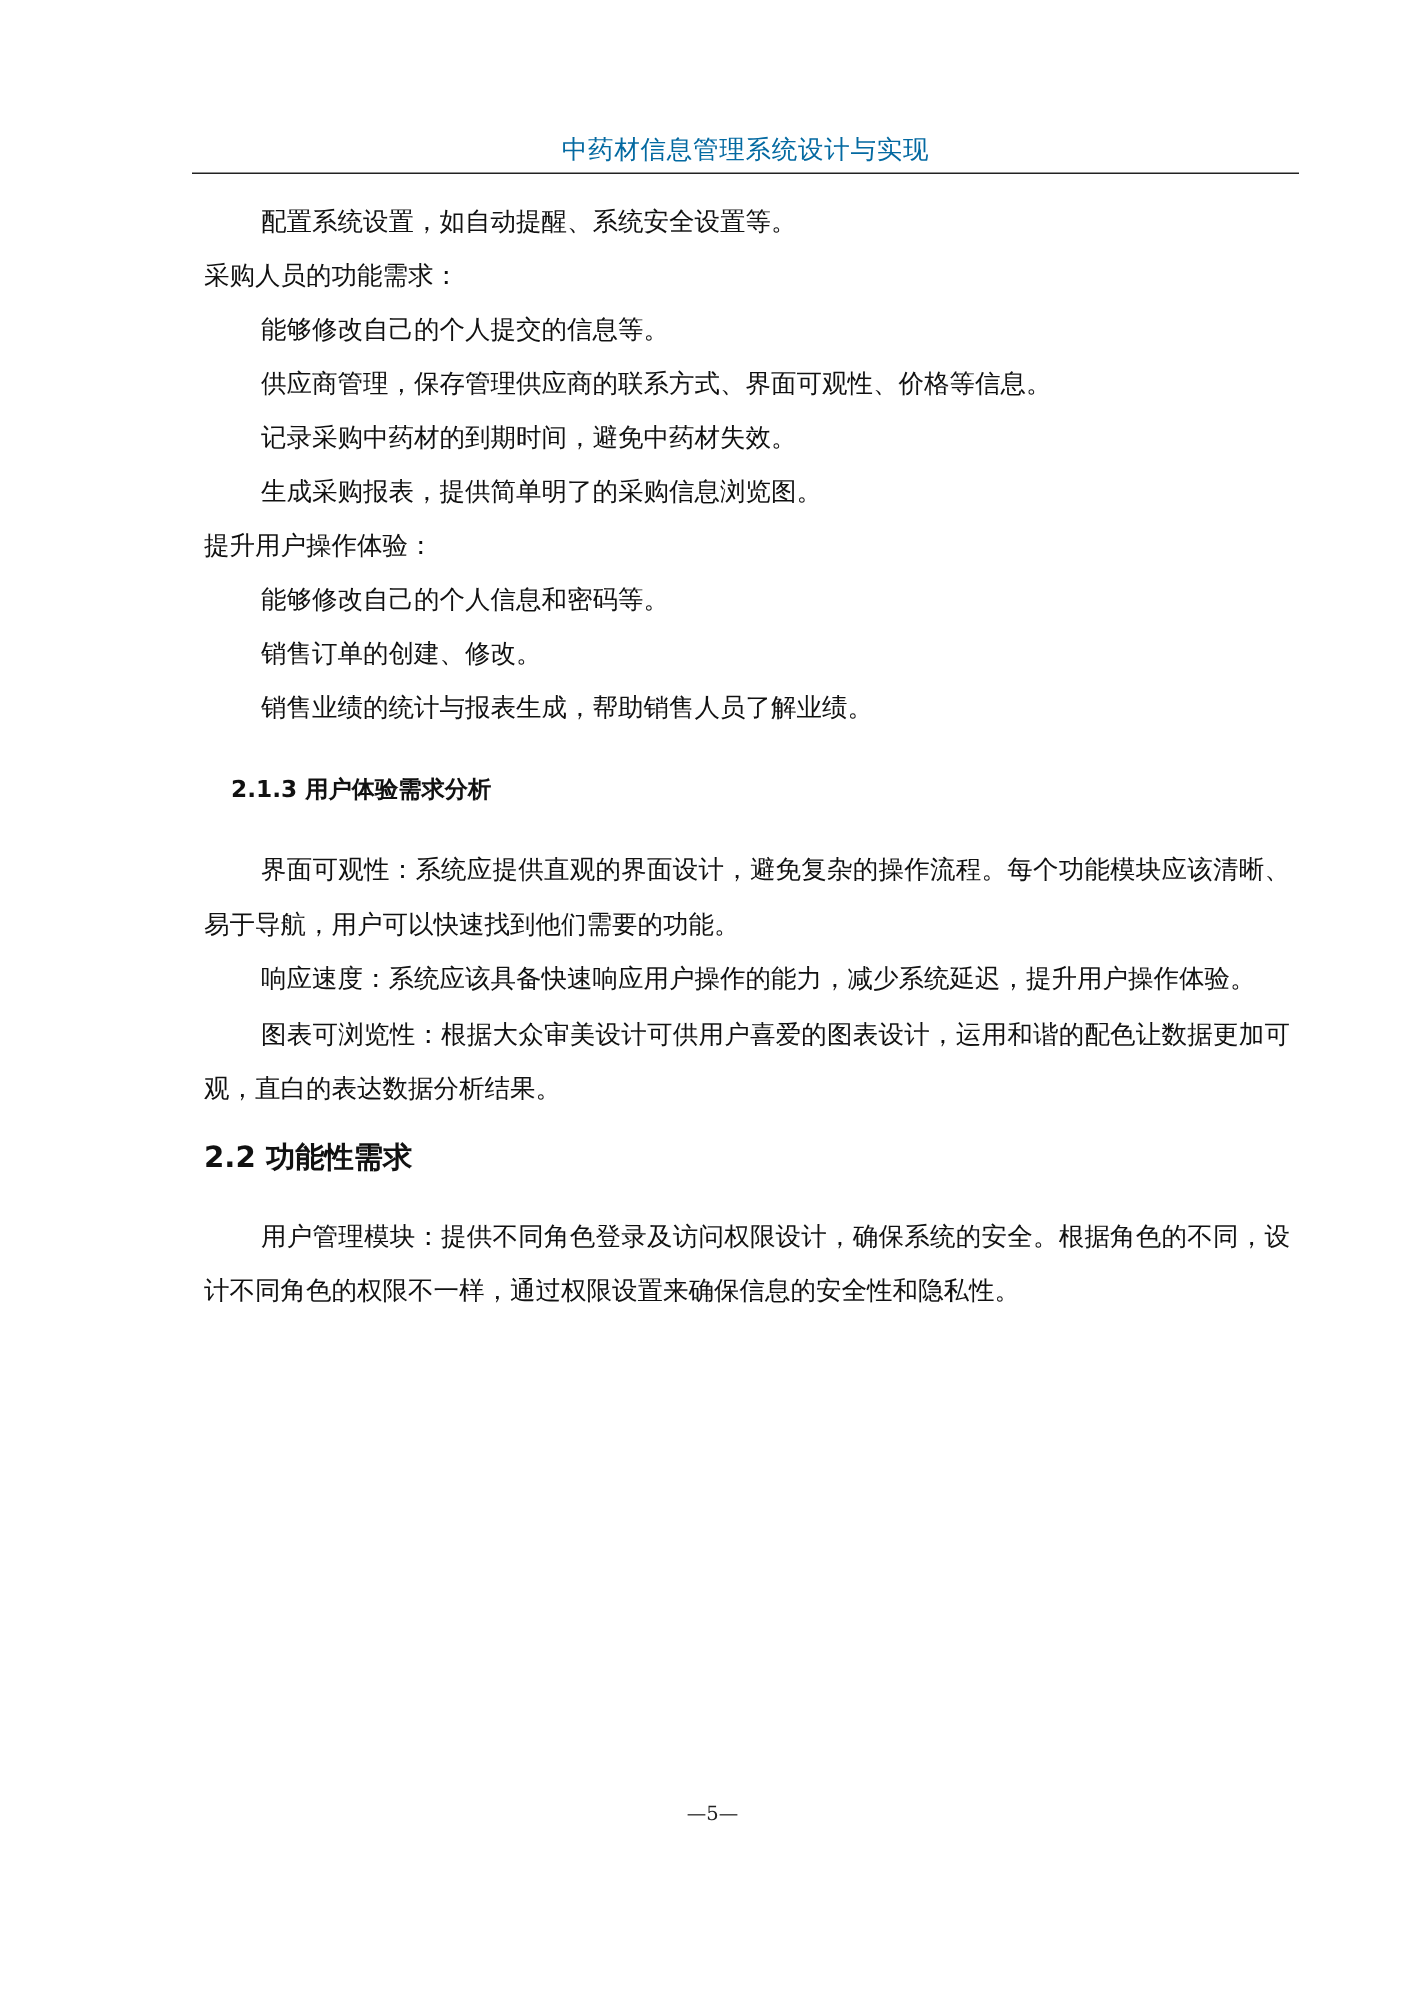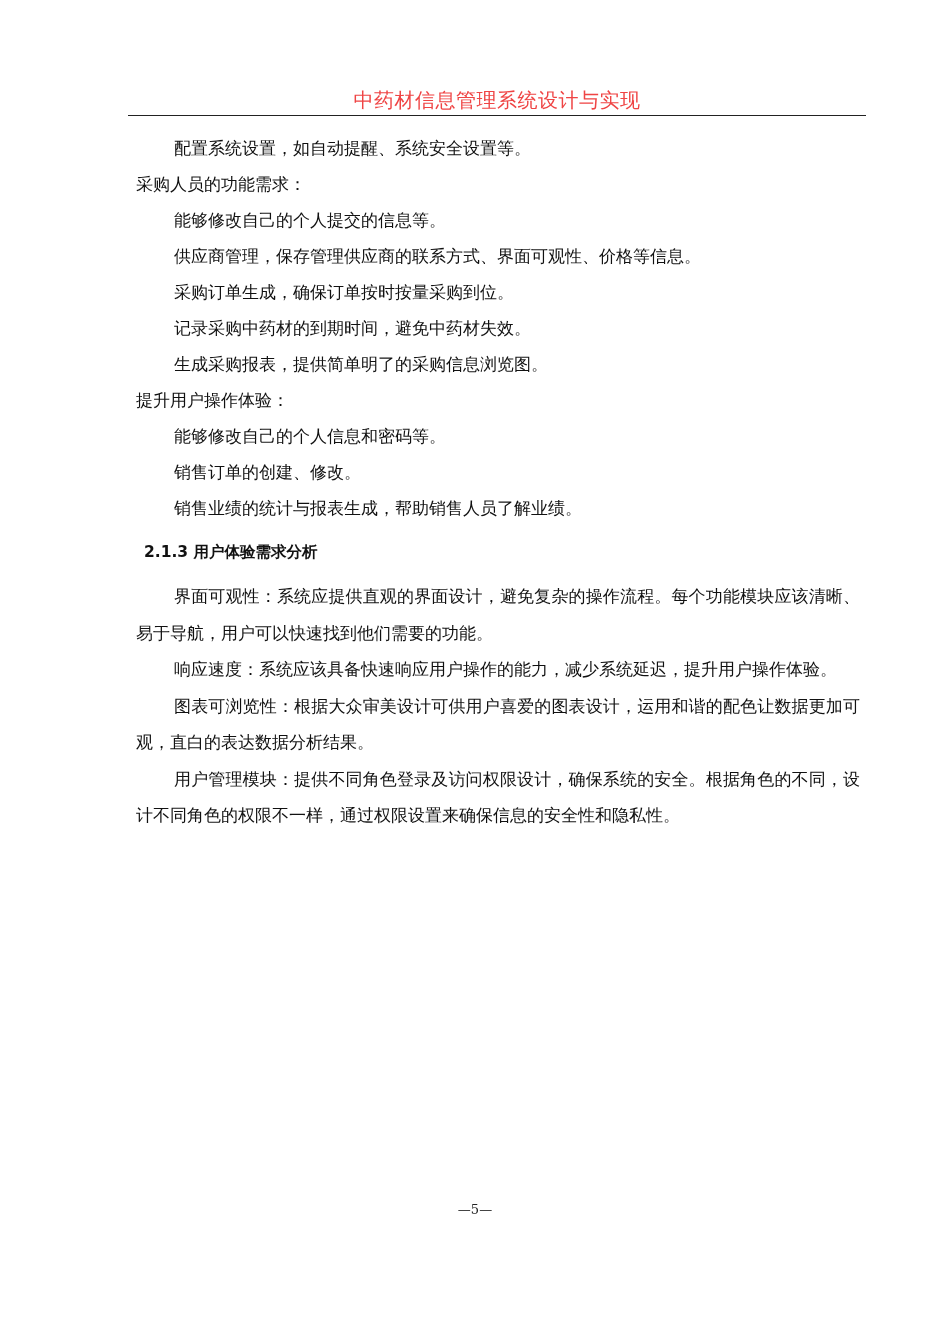--- a/index.html
+++ b/index.html
@@ -18,51 +18,52 @@
     .page-header {
       position: absolute;
       left: 128px;
       top: 86px;
       width: 738px;
       height: 29px;
       border-bottom: 1.5px solid #222;
       text-align: center;
     }
     .page-header .title {
-      font-size: 20px;
+      font-size: 17px;
       line-height: 28px;
       letter-spacing: 0.5px;
-      color: #ef4444;
+      color: #0369a1;
     }
     .content {
       position: absolute;
       left: 136px;
       top: 130px;
       width: 724px;
     }
     .p {
       font-size: 17px;
       line-height: 36px;
       margin: 0;
       white-space: nowrap;
+      font-family: Liberation Serif, serif;
     }
     .p.indent {
       padding-left: 38px;
     }
     .p.wrap {
       white-space: normal;
       text-align: justify;
       text-indent: 38px;
       line-height: 36.5px;
     }
     .h4 {
       font-family: "DejaVu Sans", "Liberation Sans", sans-serif;
       font-size: 15.5px;
       line-height: 36px;
-      margin: 8px;
+      margin: 18px;
     }
     .h3 {
       font-family: "DejaVu Sans", "Liberation Sans", sans-serif;
       font-size: 19.5px;
       line-height: 36px;
       margin: 9px 0 17px 0;
     }
     .page-footer {
       position: absolute;
       left: 0;
@@ -79,30 +80,30 @@
 <div class="page-header">
   <span class="title">中药材信息管理系统设计与实现</span>
 </div>
 
 <div class="content">
   <p class="p indent">配置系统设置，如自动提醒、系统安全设置等。</p>
 
   <p class="p">采购人员的功能需求：</p>
   <p class="p indent">能够修改自己的个人提交的信息等。</p>
   <p class="p indent">供应商管理，保存管理供应商的联系方式、界面可观性、价格等信息。</p>
-  <p class="p indent">采购订单生成，确保订单按时按量采购到位。</p>
   <p class="p indent">记录采购中药材的到期时间，避免中药材失效。</p>
   <p class="p indent">生成采购报表，提供简单明了的采购信息浏览图。</p>
 
   <p class="p">提升用户操作体验：</p>
   <p class="p indent">能够修改自己的个人信息和密码等。</p>
   <p class="p indent">销售订单的创建、修改。</p>
   <p class="p indent">销售业绩的统计与报表生成，帮助销售人员了解业绩。</p>
 
   <h4 class="h4">2.1.3 用户体验需求分析</h4>
   <p class="p wrap">界面可观性：系统应提供直观的界面设计，避免复杂的操作流程。每个功能模块应该清晰、易于导航，用户可以快速找到他们需要的功能。</p>
   <p class="p wrap">响应速度：系统应该具备快速响应用户操作的能力，减少系统延迟，提升用户操作体验。</p>
   <p class="p wrap">图表可浏览性：根据大众审美设计可供用户喜爱的图表设计，运用和谐的配色让数据更加可观，直白的表达数据分析结果。</p>
 
+  <h3 class="h3">2.2 功能性需求</h3>
   <p class="p wrap">用户管理模块：提供不同角色登录及访问权限设计，确保系统的安全。根据角色的不同，设计不同角色的权限不一样，通过权限设置来确保信息的安全性和隐私性。</p>
 </div>
 
 <div class="page-footer">—5—</div>
 
 </body></html>

